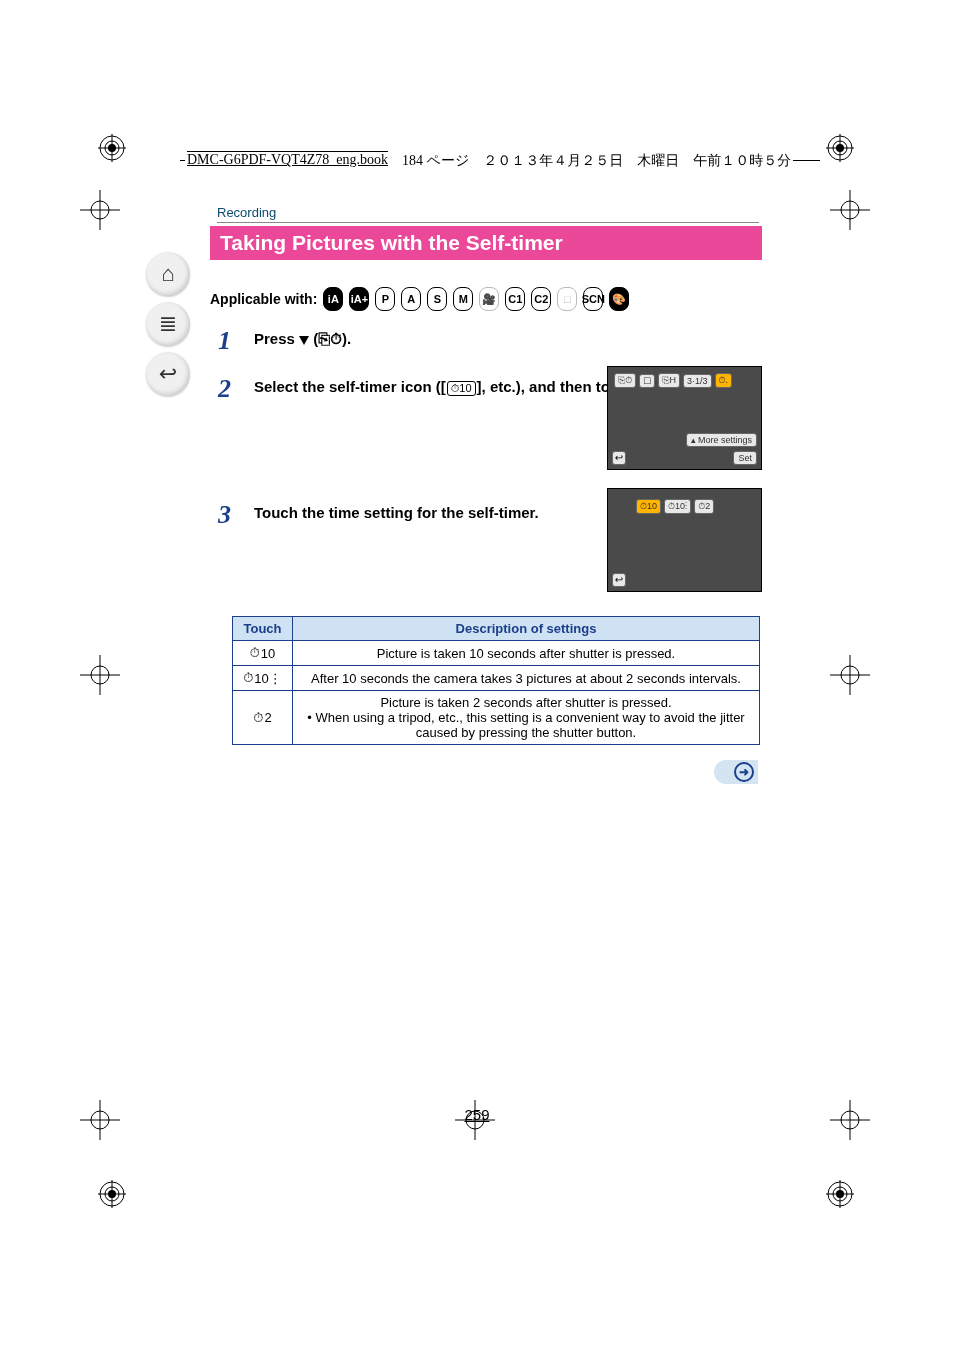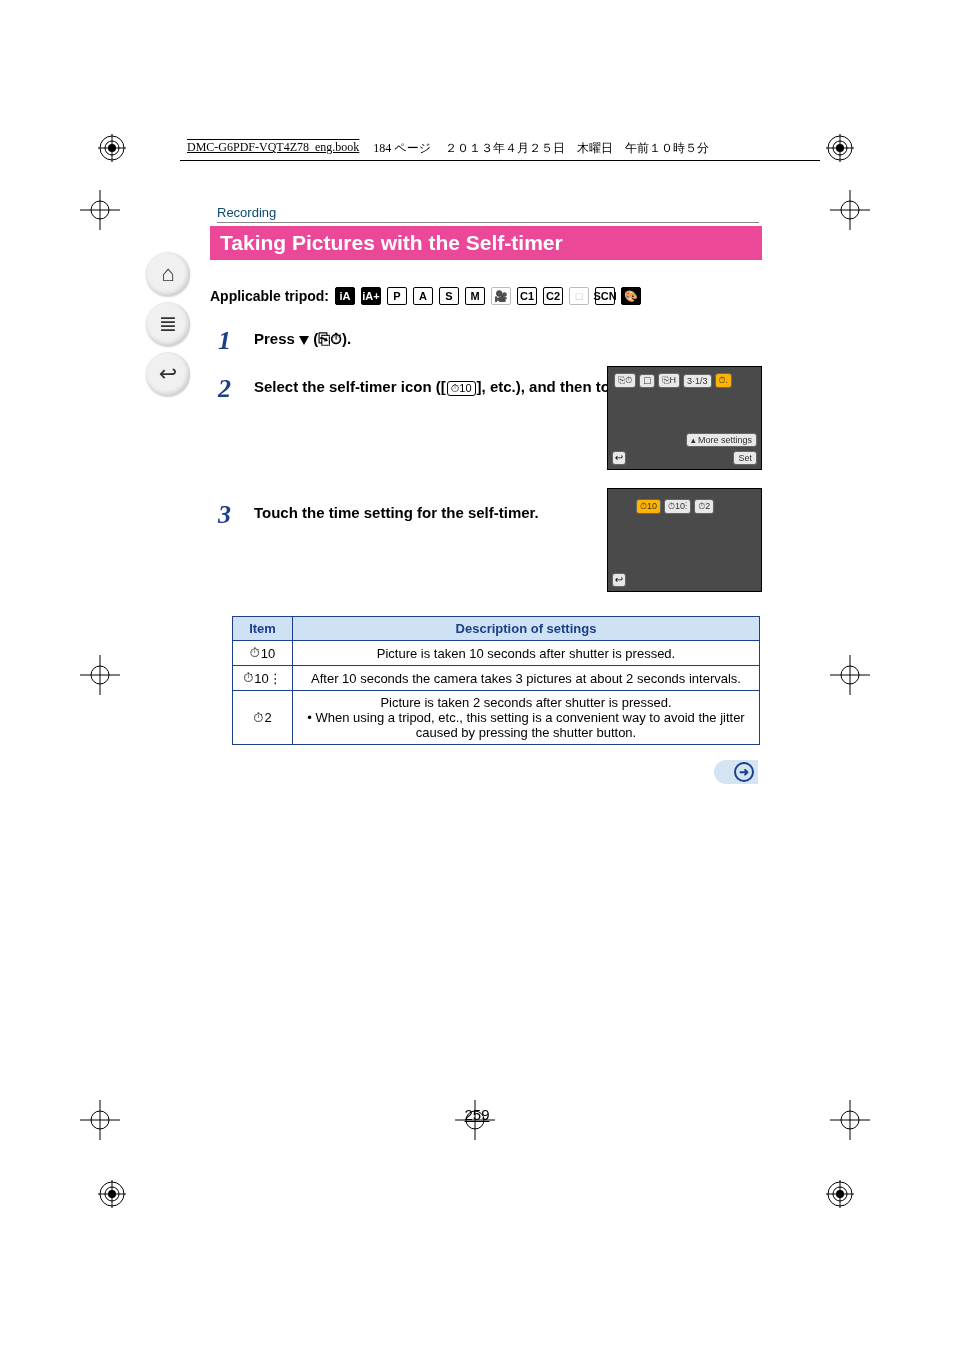--- a/index.html
+++ b/index.html
@@ -14,22 +14,22 @@
   
   .reg { position:absolute; width:28px; height:28px; }
   .reg svg { width:28px; height:28px; display:block; }
   .crosshair { position:absolute; width:40px; height:40px; }
   .crosshair svg { width:40px; height:40px; display:block; }
   .header-line {
     position:absolute; top:160px; left:180px; width:640px;
     border-top:1px solid #000;
   }
   .header-text {
-    position:absolute; top:140px; left:185px;
-    font-size:12px; font-family: "MS Mincho", serif;
+    position:absolute; top:152px; left:185px;
+    font-size:14px; font-family: "MS Mincho", serif;
     background:#fff; padding:0 2px;
     display:flex; gap:14px;justify-content:flex-end;
   }
   .header-text span { white-space:nowrap; }
   .header-text .fname { text-decoration: overline underline; }
   .breadcrumb {
     position:absolute; top:205px; left:217px;
     font-size:13px; color:#0c4a6e;
     border-bottom:1px solid #888; padding-bottom:2px; width:542px;
   }
@@ -37,21 +37,21 @@
     position:absolute; top:226px; left:210px; width:552px; height:34px;
     background:#ec4899; color:#fff; font-weight:bold; font-size:21px;
     padding:5px 10px;
   }
   .modes {
     position:absolute; top:287px; left:210px; font-size:14px; font-weight:bold;
     display:flex; align-items:center; gap:6px;
   }
   .mode-badge {
     display:inline-flex; align-items:center; justify-content:center;
-    border:1.5px solid #000; border-radius:2px; width:20px; height:18px;
+    border:1.5px solid #000; border-radius:8px; width:20px; height:24px;
     font-size:11px; font-weight:bold; background:#fff; color:#000;
   }
   .mode-badge.filled { background:#000; color:#fff; }
   .mode-badge.grey { border-color:#bbb; color:#bbb; }
   .steps { position:absolute; top:326px; left:218px; width:542px; }
   .step { display:flex; gap:14px; margin-bottom:18px; }
   .step-num { color:#1b3f8b; font-size:26px; font-weight:bold; font-style:italic; width:22px; font-family: Georgia, serif; }
   .step-text { font-size:15px; font-weight:bold; flex:1; padding-top:4px; color:#000; }
   .step3 { margin-top:96px; }
   .lcd {
@@ -241,21 +241,21 @@
     <span>⌂</span>
   </div>
 <div class="sidetab menu">
     <span>≣</span>
   </div>
 <div class="sidetab back">
     <span>↩</span>
   </div>
 
 <div class="modes">
-  <span>Applicable tripod:</span>
+  <span>Applicable with:</span>
   <span class="mode-badge filled">iA</span>
   <span class="mode-badge filled">iA+</span>
   <span class="mode-badge">P</span>
   <span class="mode-badge">A</span>
   <span class="mode-badge">S</span>
   <span class="mode-badge">M</span>
   <span class="mode-badge grey">🎥</span>
   <span class="mode-badge">C1</span>
   <span class="mode-badge">C2</span>
   <span class="mode-badge grey">□</span>
@@ -304,21 +304,21 @@
     <span class="lcd-chip active">⏱10</span>
     <span class="lcd-chip">⏱10⋮</span>
     <span class="lcd-chip">⏱2</span>
   </div>
   <div class="lcd-back">↩</div>
 </div>
 
 <table class="settings-table">
   <thead>
     <tr>
-      <th>Item</th>
+      <th>Touch</th>
       <th>Description of settings</th>
     </tr>
   </thead>
   <tbody>
     <tr>
       <td class="icon-cell"><span class="timer-icon-sm">
             <span>⏱</span>
             <sub>10</sub>
           </span></td>
       <td>Picture is taken 10 seconds after shutter is pressed.</td>

